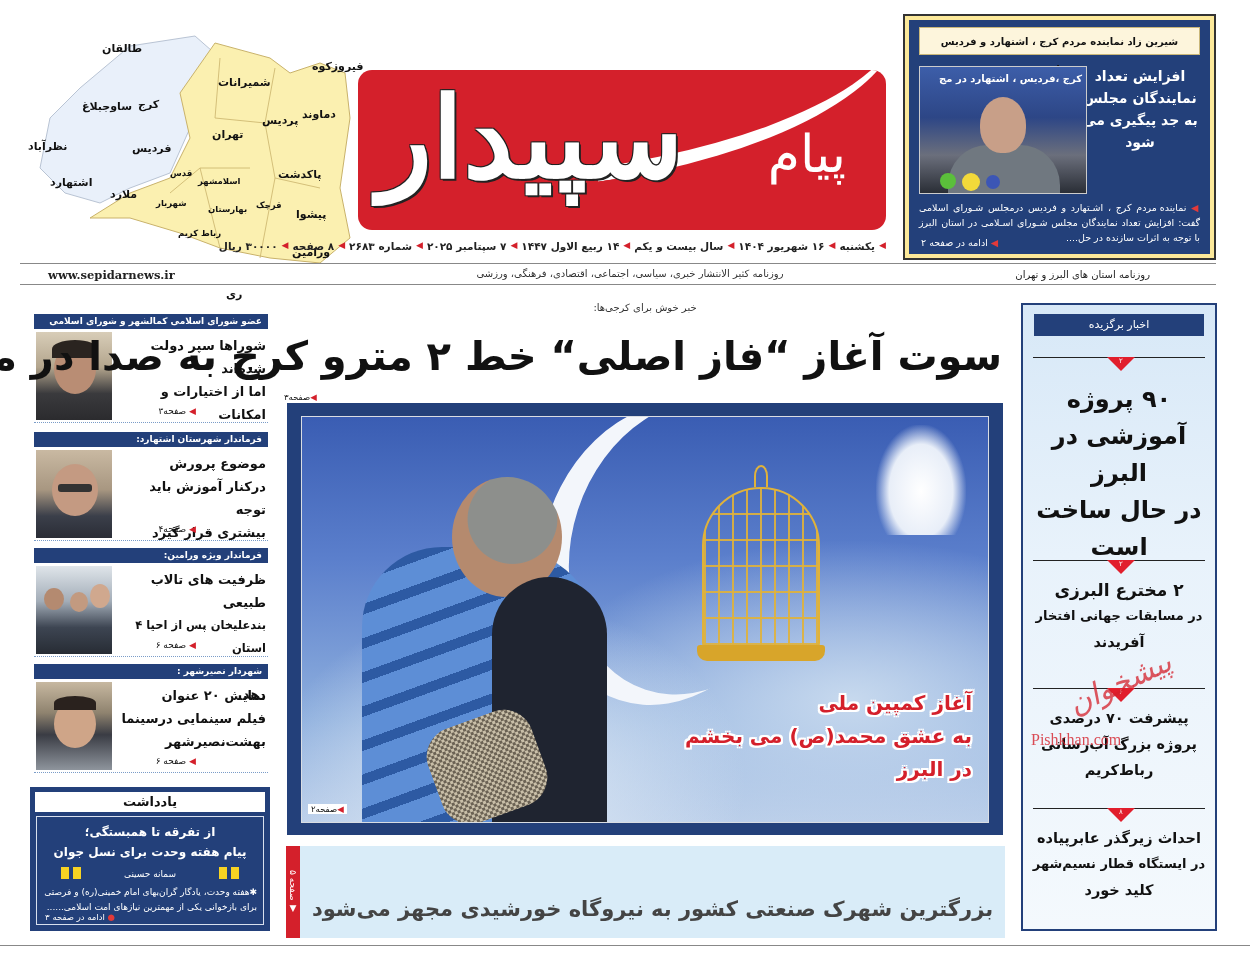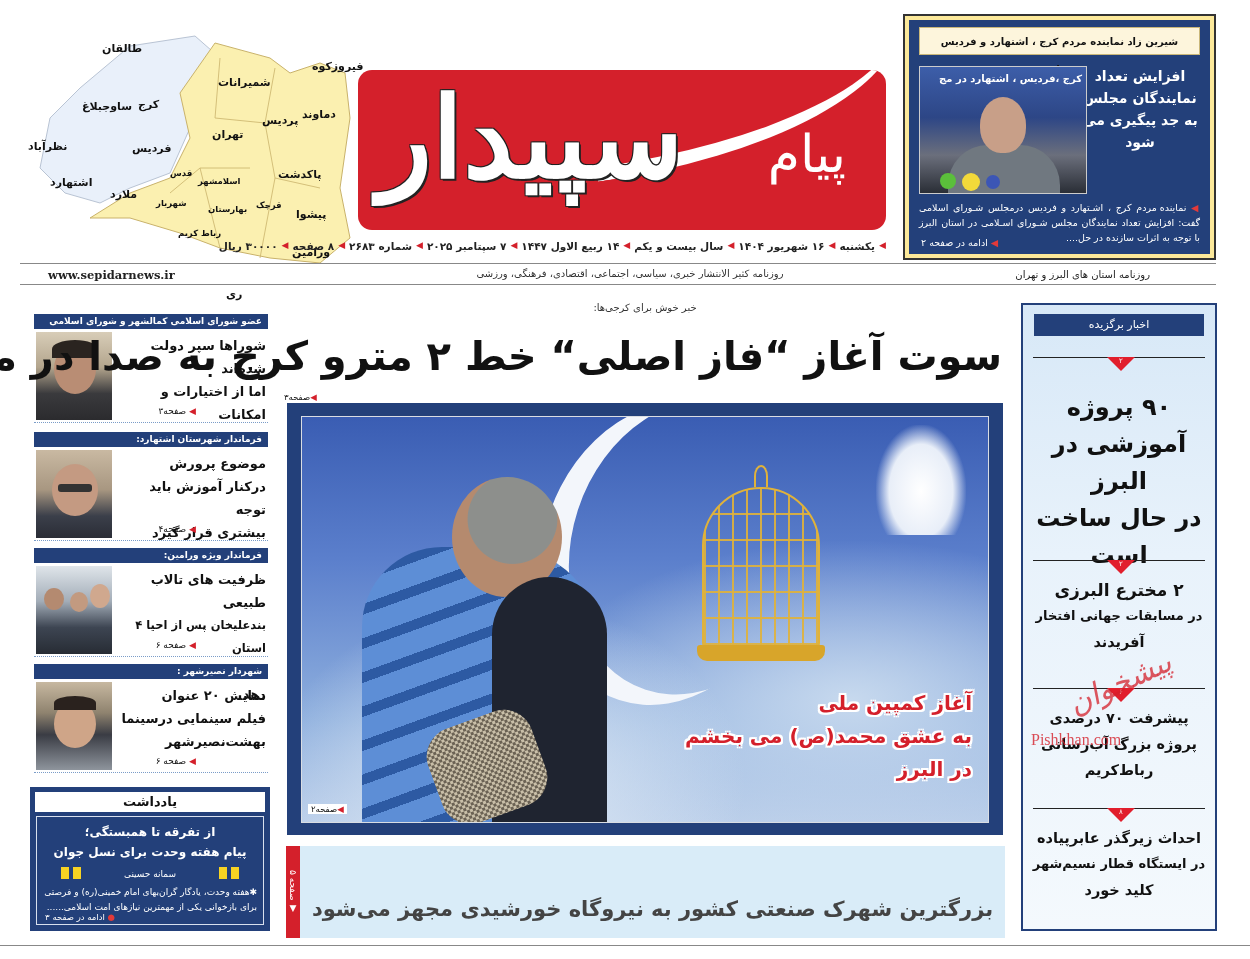--- a/index.html
+++ b/index.html
@@ -93,21 +93,21 @@
   .bs-kicker { position:absolute; left:24px; right:10px; top:6px; height:24px; background:#ffffff; font-size:9.5px; text-align:right; padding-right:14px; line-height:24px; color:#111; }
   .bs-head { position:absolute; left:24px; right:10px; top:38px; font-size:21px; font-weight:bold; color:#444; text-align:center; line-height:50px; white-space: nowrap; }
 
   
   .right-col { left: 1021px; top: 303px; width: 196px; height: 628px; border: 2px solid #23407a; background: linear-gradient(180deg,#d7e8f7 0%, #e8f2fb 40%, #f4f9fd 100%); }
   .rc-title { position:absolute; left:11px; right:11px; top:9px; height:22px; background:#23407a; color:#fff; font-size:11px; text-align:center; line-height:22px; }
   .rc-div { position:absolute; left:10px; right:10px; height:1px; background:#222; }
   .rc-marker { position:absolute; left:84px; width:0; height:0; border-left:14px solid transparent; border-right:14px solid transparent; border-top:14px solid #e11e2c; }
   .rc-marker span { position:absolute; left:-5px; top:-14px; font-size:7px; color:#fff; width:10px; text-align:center; }
   .rc-story { position:absolute; left:6px; right:6px; text-align:center; font-weight:bold; color:#111; }
-  .rc-s1 { top:84px; font-size:24px; line-height:37px; }
+  .rc-s1 { top:76px; font-size:24px; line-height:37px; }
   .rc-s2 { top:272px; font-size:14.5px; line-height:26px; }
   .rc-s3 { top:400px; font-size:14.5px; line-height:26px; }
   .rc-s4 { top:520px; font-size:14.5px; line-height:26px; }
   .watermark { position:absolute; left:8px; top:360px; width:190px; height:120px; pointer-events:none; }
   .wm-fa { position:absolute; left:34px; top:0; color:rgba(212,32,43,0.75); font-family:"DejaVu Serif", serif; font-size:30px; font-style:italic; transform: rotate(-25deg); }
   .wm-en { position:absolute; left:0; top:66px; color:rgba(212,32,43,0.8); font-family:Liberation Serif, serif; font-size:16px; direction:ltr; }
 
   .foot-rule { left: 0; top: 945px; width: 1250px; height: 1px; background: #888; }
 </style>
 </head>

